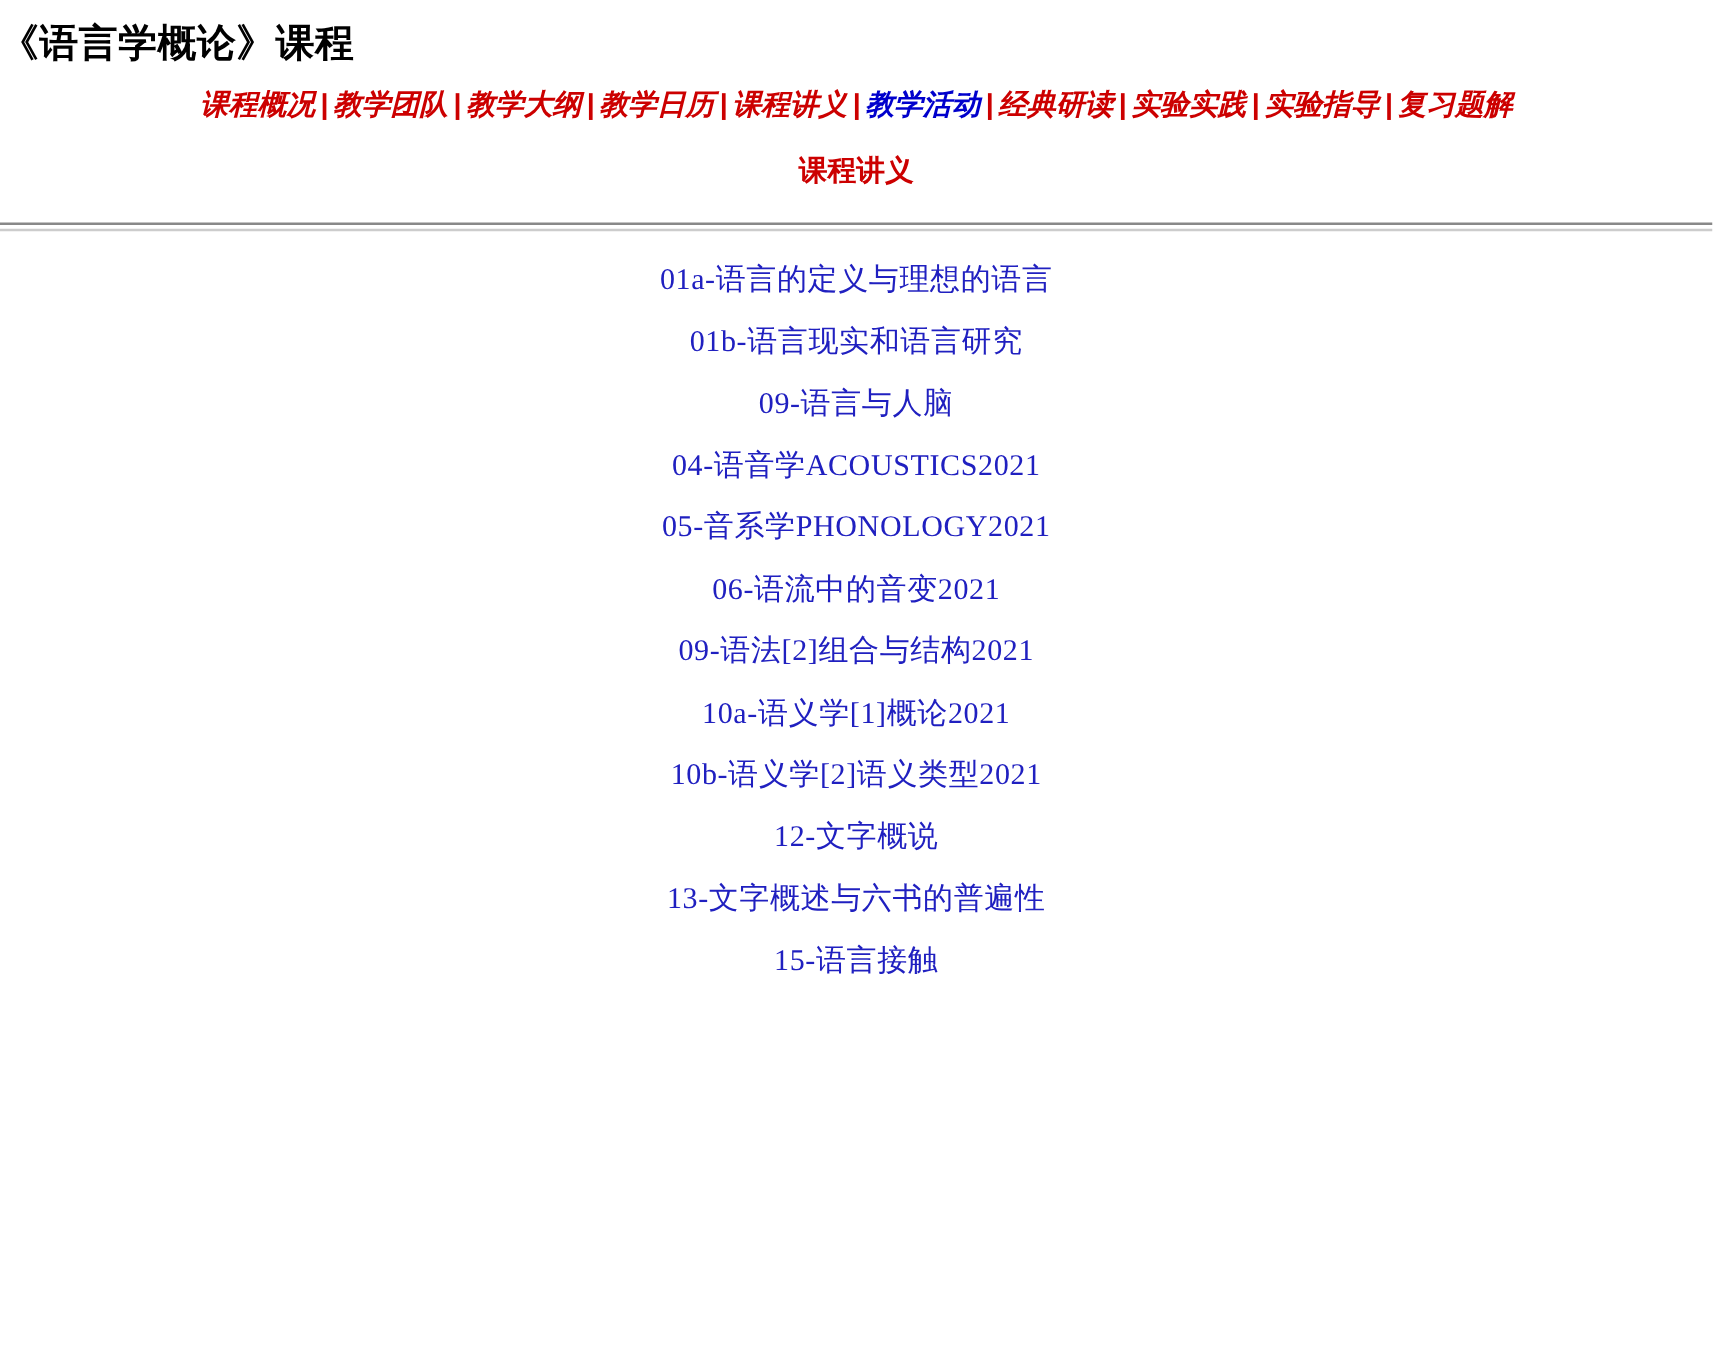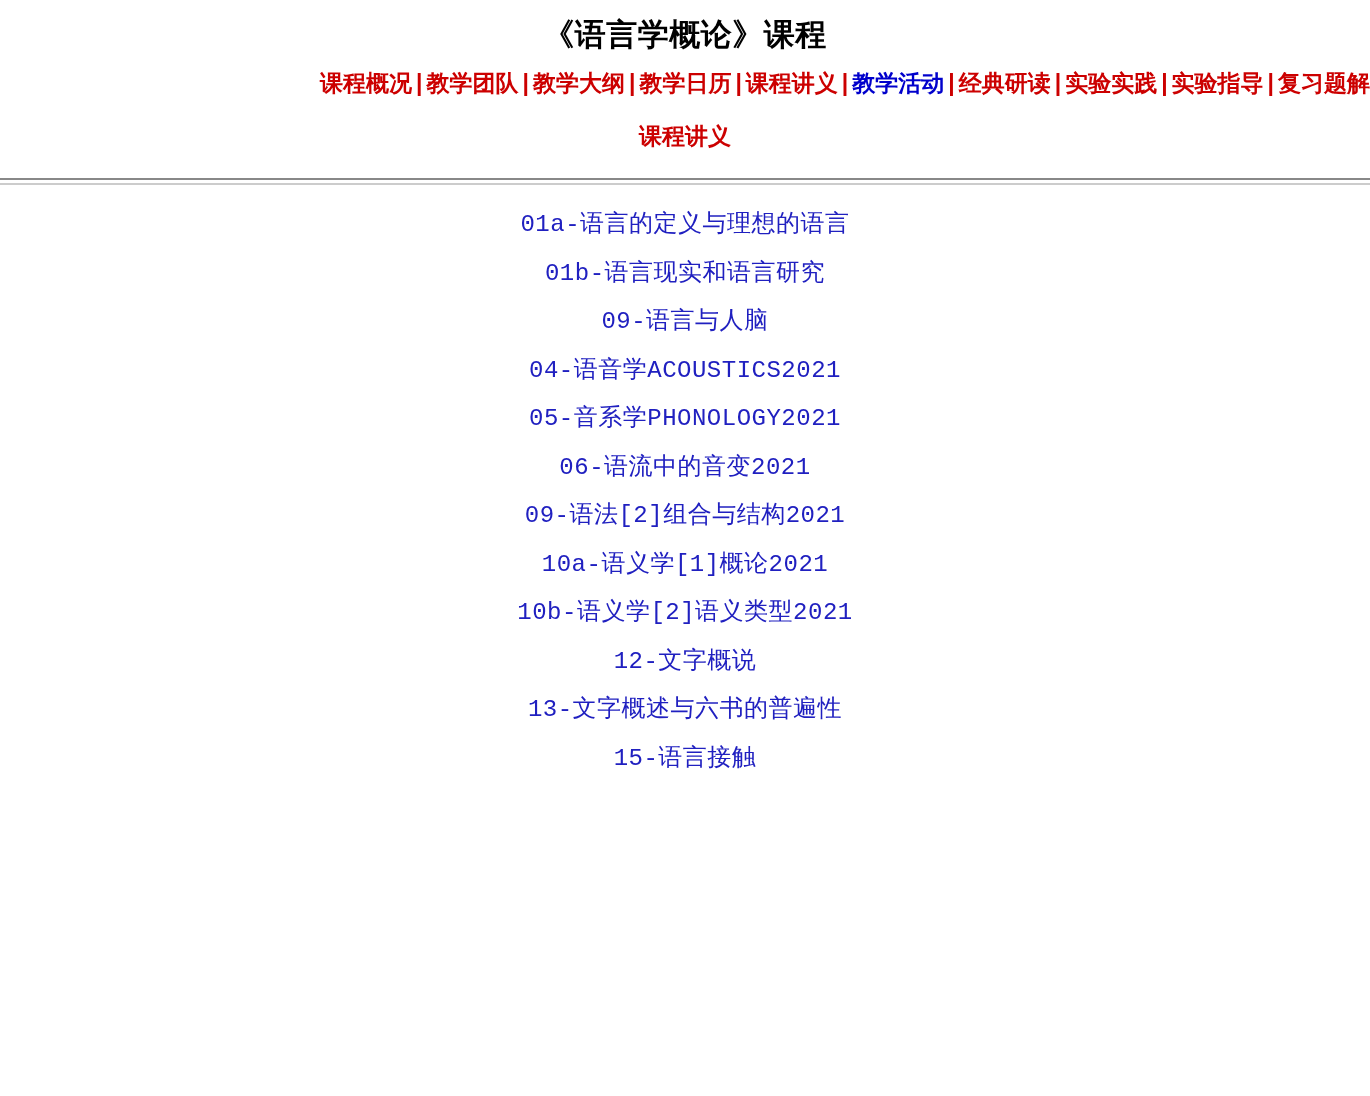--- a/index.html
+++ b/index.html
@@ -8,36 +8,36 @@
     background: #ffffff;
   }
   body {
     width: 1370px;
     min-height: 1096px;
     font-family: "Liberation Serif", "DejaVu Serif", serif;
     color: #000000;
   }
 
   .page-title {
-    text-align: center;
     font-family: "Liberation Sans", sans-serif;
     font-weight: bold;
     font-size: 31px;
     letter-spacing: 0.5px;
     margin: 14px 0 10px 0;
     color: #000000;
   }
 
   .navbar {
-    text-align: right;
+    text-align: center;
     font-family: "Liberation Sans", sans-serif;
     font-weight: bold;
     font-size: 23px;
     margin: 12px 0 6px 0;
     white-space: nowrap;
+    font-style: italic;
   }
   .navbar a {
     text-decoration: none;
     color: #cc0000;
   }
   .navbar a.nav-blue {
     color: #0000cc;
   }
   .nav-sep {
     color: #cc0000;
@@ -70,21 +70,21 @@
   }
   .lecture-list li {
     margin: 0;
     padding: 0;
     line-height: 47.5px;
   }
   .lecture-list a {
     color: #2020c0;
     text-decoration: none;
     font-size: 24px;
-    font-family: Liberation Mono, monospace;
+    font-family: Liberation Serif, serif;
     letter-spacing: 0.5px;
   }
 </style>
 </head>
 <body>
 
 <div>
 
   <h1 class="page-title">《语言学概论》课程</h1>
 

